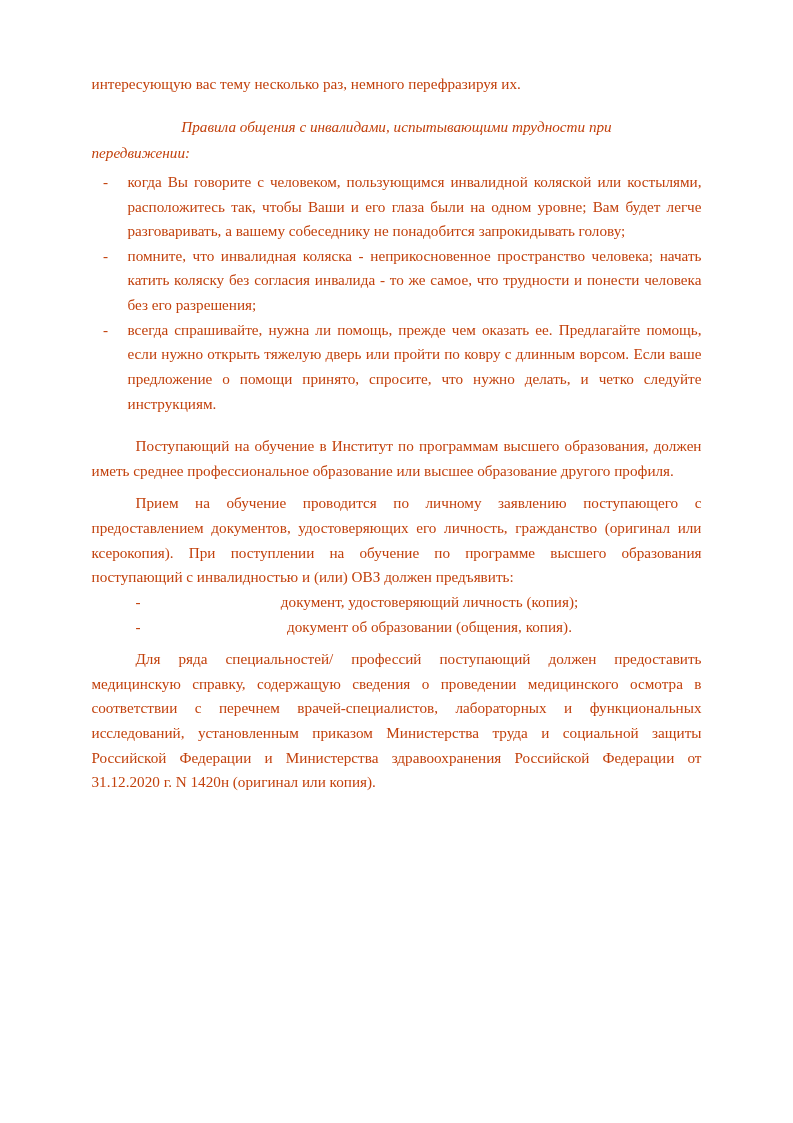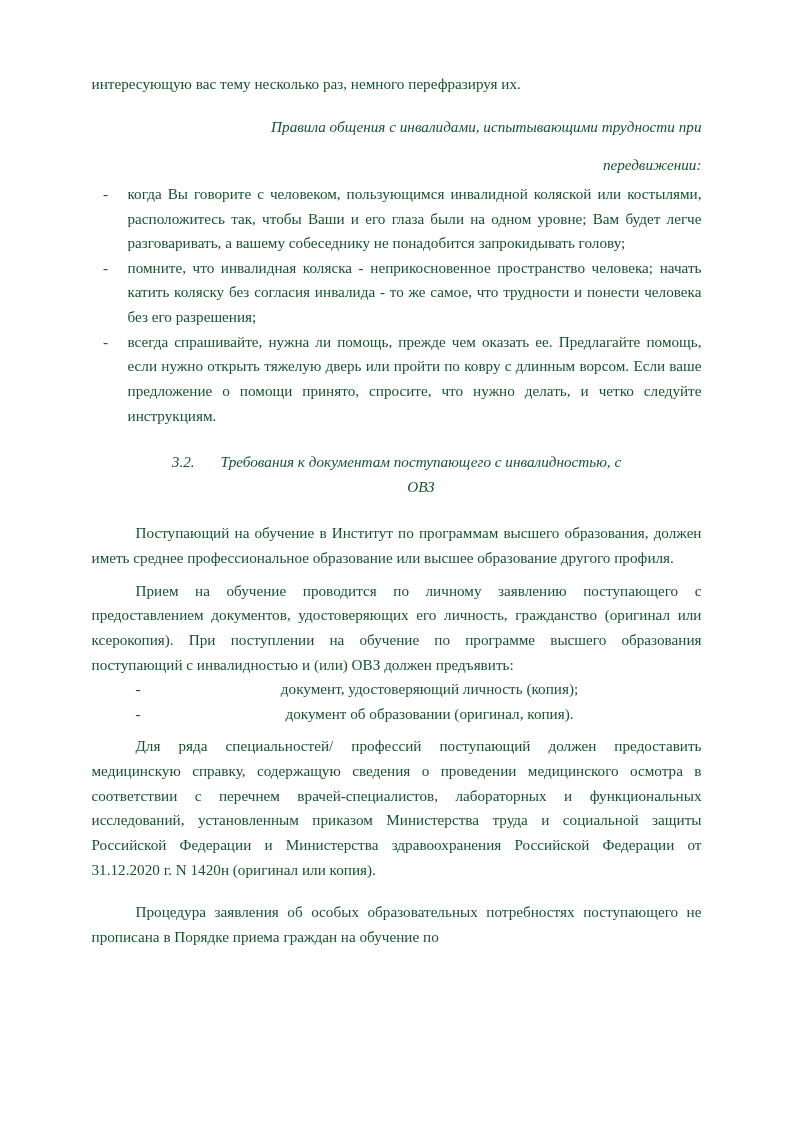--- a/index.html
+++ b/index.html
@@ -8,43 +8,43 @@
     background: #ffffff;
   }
   .page {
     position: relative;
     width: 793px;
     height: 1123px;
     background: #ffffff;
     box-sizing: border-box;
     padding: 72px 72px 60px 72px;
     font-family: "Liberation Serif", "DejaVu Serif", serif;
-    color: #14532d;
+    color: #c2410c;
     font-size: 15.2px;
     line-height: 1.62;
   }
   .body-col {
     width: 610px;
     margin: 0 auto;
   }
   p {
     margin: 0;
     text-align: justify;
     text-justify: inter-word;
   }
   .first-line {
     margin-bottom: 18px;
   }
   .center-italic {
-    text-align: right;
+    text-align: center;
     font-style: italic;
-    margin-bottom: 14px;
+    margin-bottom: 2px;
   }
   .center-italic-2 {
-    text-align: right;
+    text-align: left;
     font-style: italic;
     margin-bottom: 4px;
   }
   .bullet-list {
     margin: 0;
     padding: 0;
     list-style: none;
   }
   .bullet-item {
     display: flex;
@@ -125,45 +125,36 @@
       <li class="bullet-item">
         <span class="bullet-dash">-</span>
         <span class="bullet-text">помните, что инвалидная коляска - неприкосновенное пространство человека; начать катить коляску без согласия инвалида - то же самое, что трудности и понести человека без его разрешения;</span>
       </li>
       <li class="bullet-item">
         <span class="bullet-dash">-</span>
         <span class="bullet-text">всегда спрашивайте, нужна ли помощь, прежде чем оказать ее. Предлагайте помощь, если нужно открыть тяжелую дверь или пройти по ковру с длинным ворсом. Если ваше предложение о помощи принято, спросите, что нужно делать, и четко следуйте инструкциям.</span>
       </li>
     </ul>
 
-    <div class="section-head">
-      <span class="num">3.2.</span>
-      <span class="title">
-        <span>Требования к документам поступающего с инвалидностью, с</span>
-        <br>
-        <span>ОВЗ</span>
-      </span>
-    </div>
 
     <div class="space-sm"></div>
 
     <p class="indent gap-top">Поступающий на обучение в Институт по программам высшего образования, должен иметь среднее профессиональное образование или высшее образование другого профиля.</p>
     <p class="indent">Прием на обучение проводится по личному заявлению поступающего с предоставлением документов, удостоверяющих его личность, гражданство (оригинал или ксерокопия). При поступлении на обучение по программе высшего образования поступающий с инвалидностью и (или) ОВЗ должен предъявить:</p>
 
     <ul class="sub-list">
       <li class="sub-item">
         <span class="sub-dash">-</span>
         <span class="sub-text">документ, удостоверяющий личность (копия);</span>
       </li>
       <li class="sub-item">
         <span class="sub-dash">-</span>
-        <span class="sub-text">документ об образовании (оригинал, копия).</span>
+        <span class="sub-text">документ об образовании (общения, копия).</span>
       </li>
     </ul>
 
     <p class="indent">Для ряда специальностей/ профессий поступающий должен предоставить медицинскую справку, содержащую сведения о проведении медицинского осмотра в соответствии с перечнем врачей-специалистов, лабораторных и функциональных исследований, установленным приказом Министерства труда и социальной защиты Российской Федерации и Министерства здравоохранения Российской Федерации от 31.12.2020 г. N 1420н (оригинал или копия).</p>
 
     <div class="space-sm"></div>
 
-    <p class="indent">Процедура заявления об особых образовательных потребностях поступающего не прописана в Порядке приема граждан на обучение по</p>
 
   </div>
 </div>
 
 </body></html>

